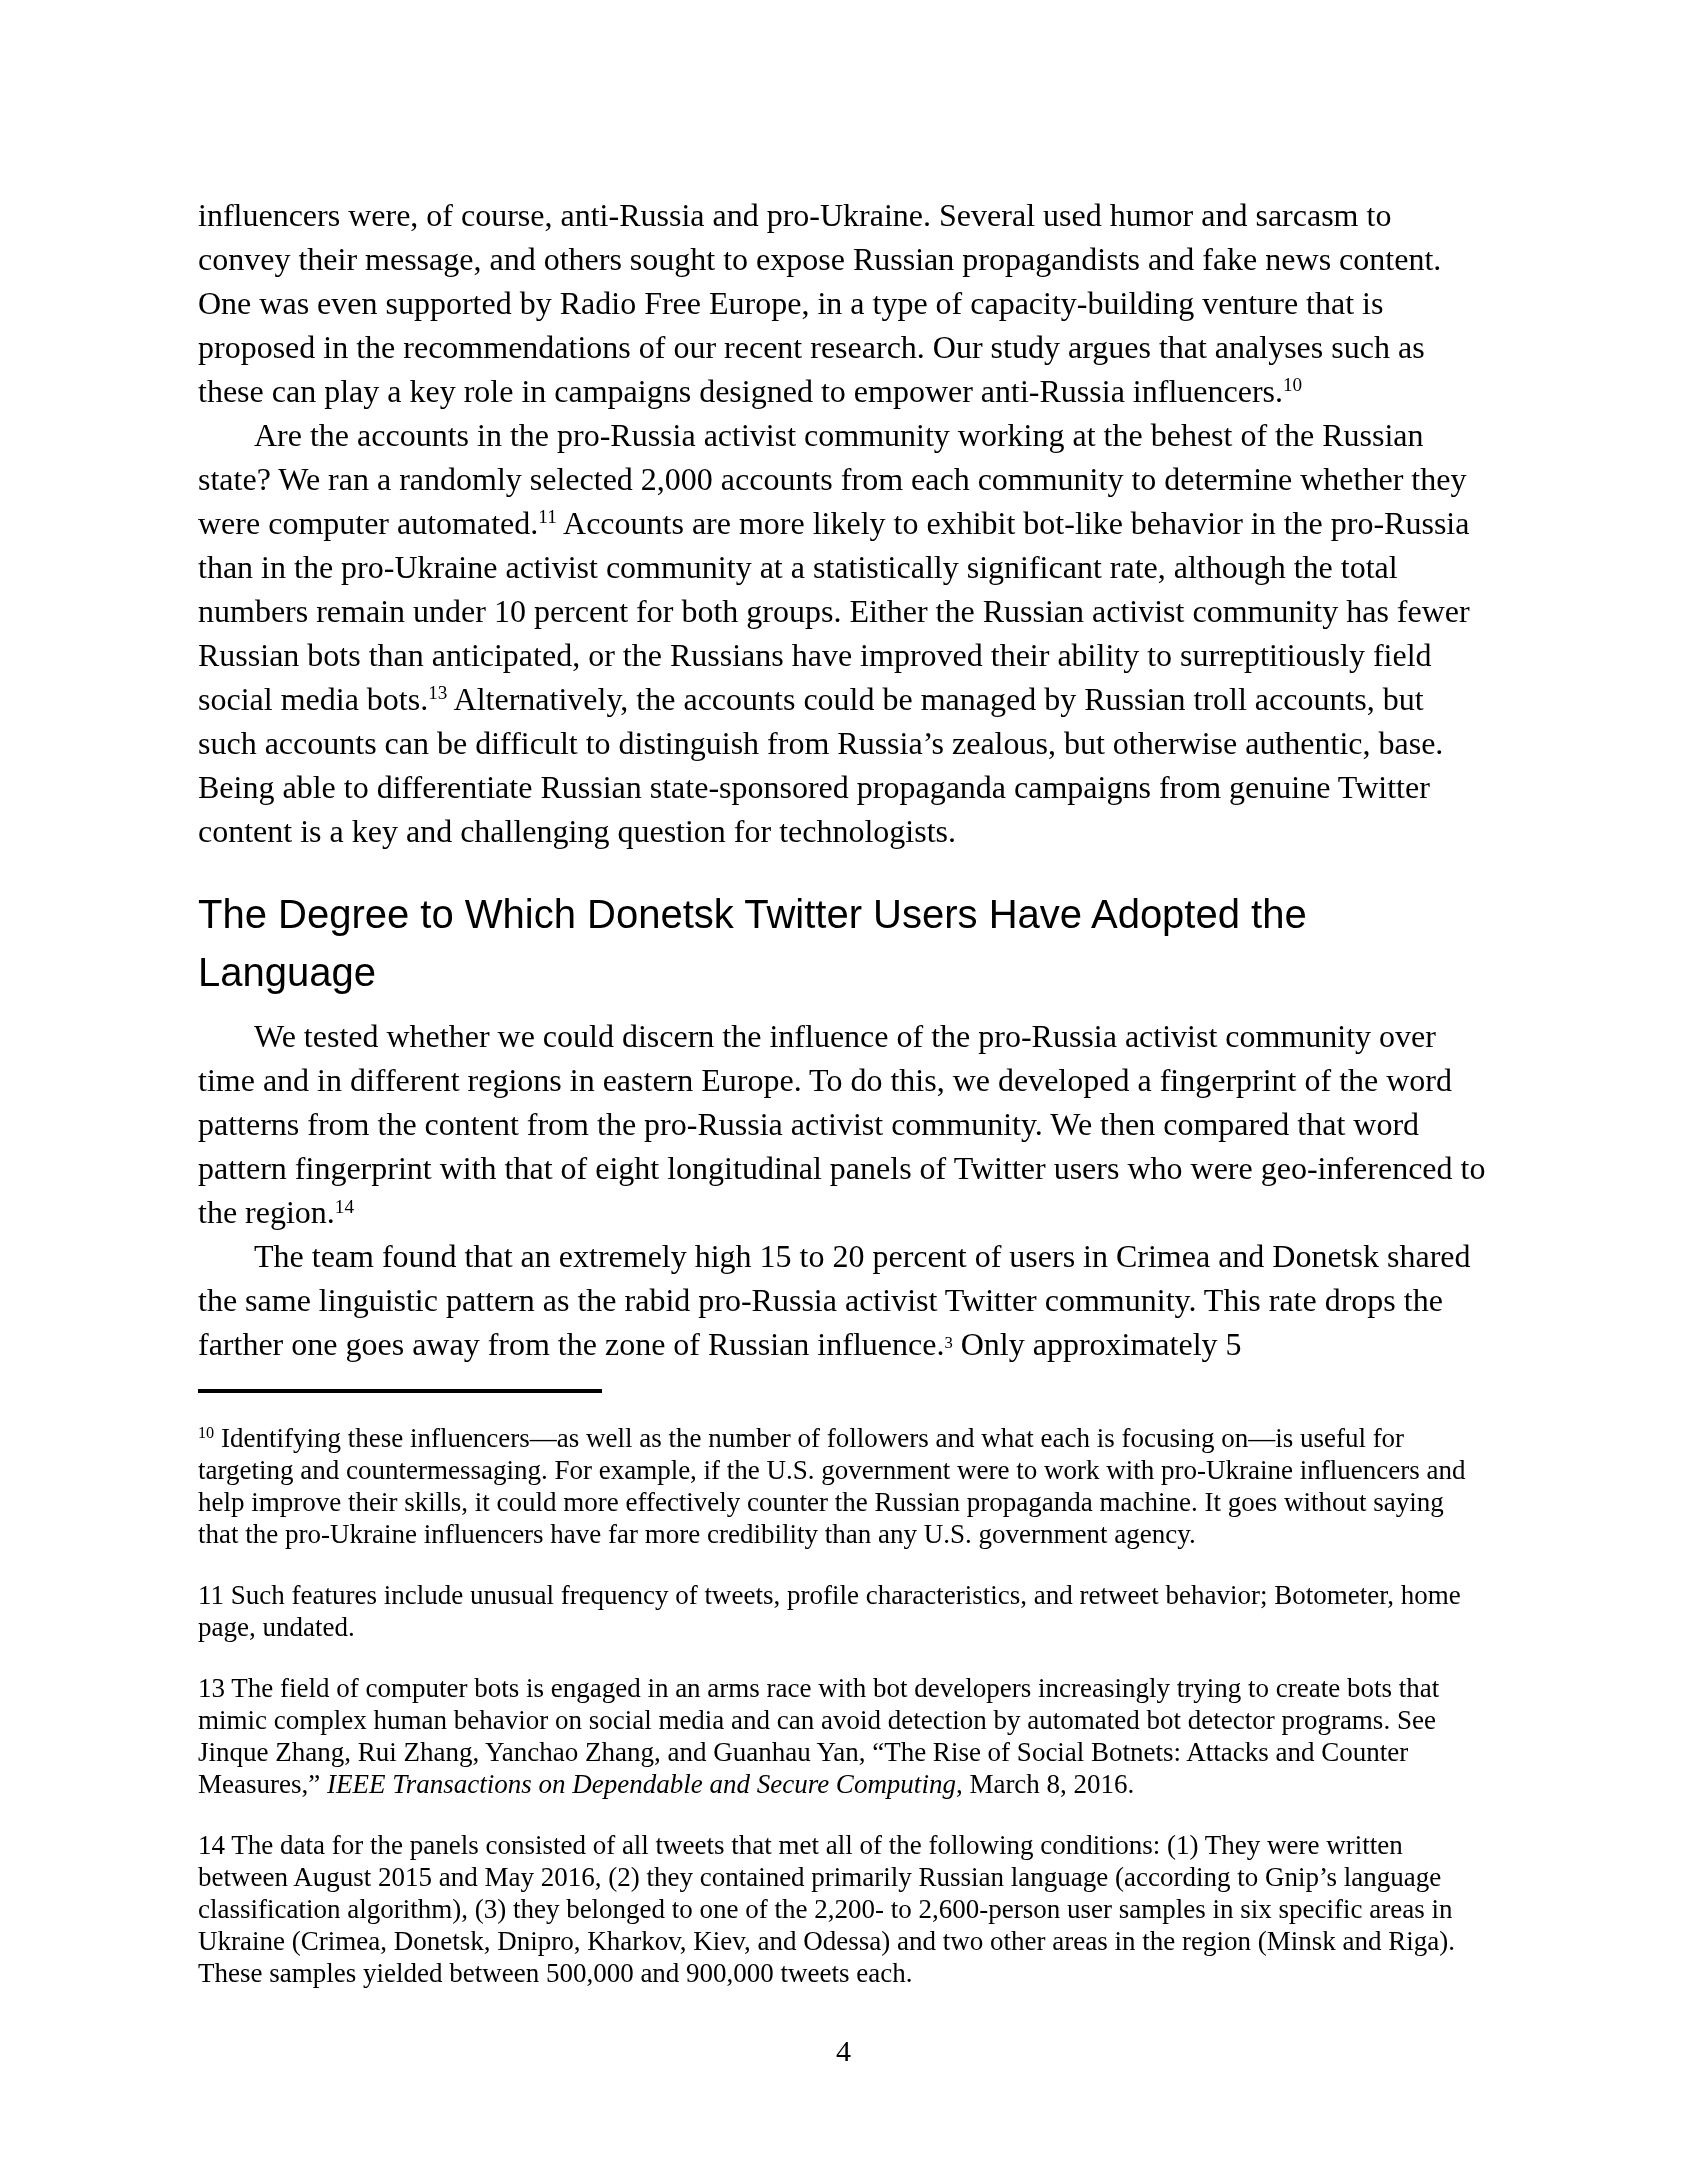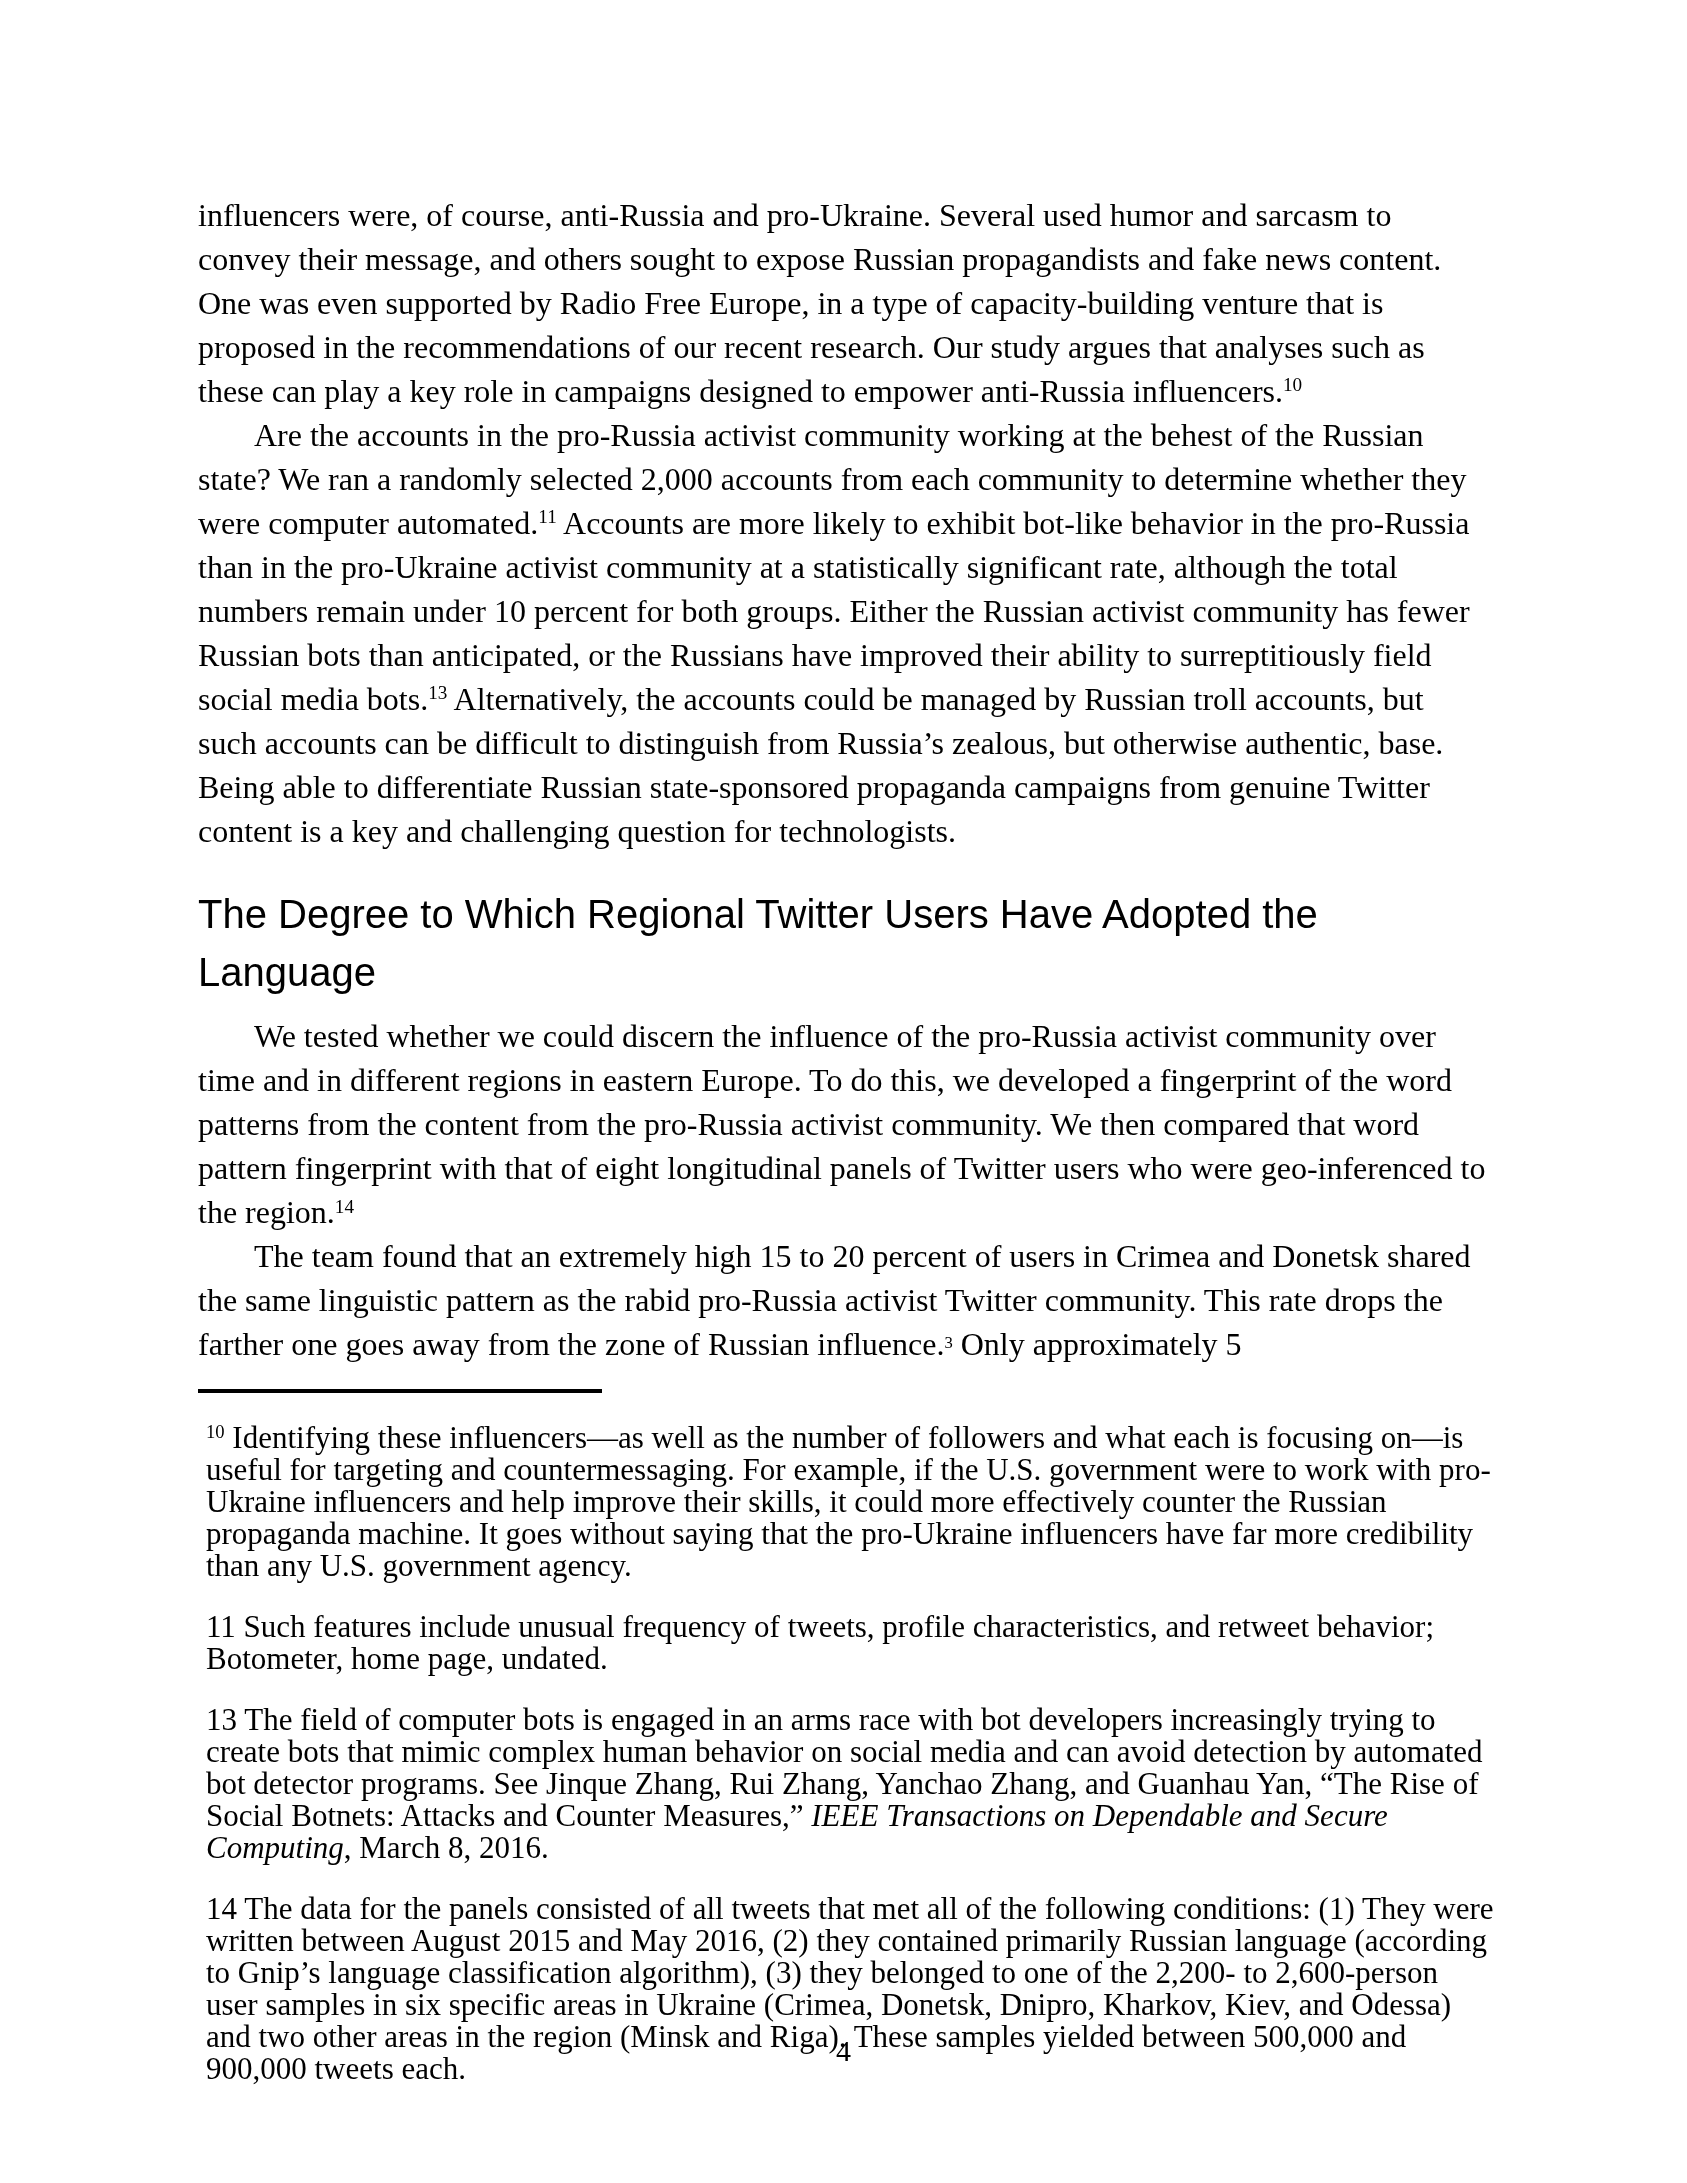--- a/index.html
+++ b/index.html
@@ -48,45 +48,45 @@
   .separator {
     position: absolute;
     left: 198px;
     top: 1389px;
     width: 404px;
     height: 4px;
     background: #000000;
   }
   .footnotes {
     position: absolute;
-    left: 206px;
+    left: 198px;
     top: 1422px;
     width: 1289px;
-    font-size: 31px;
+    font-size: 27px;
     line-height: 32px;
   }
   .footnote { margin-bottom: 29px; }
   .pagenum {
     position: absolute;
     top: 2034px;
     left: 0;
     width: 1687px;
     text-align: center;
     font-size: 30px;
   }
 </style>
 </head>
 <body>
 
 <div class="page">
   <div class="content">
       <div class="para no-indent">influencers were, of course, anti-Russia and pro-Ukraine. Several used humor and sarcasm to convey their message, and others sought to expose Russian propagandists and fake news content. One was even supported by Radio Free Europe, in a type of capacity-building venture that is proposed in the recommendations of our recent research. Our study argues that analyses such as these can play a key role in campaigns designed to empower anti-Russia influencers.<span class="sup">10</span></div>
       <div class="para">Are the accounts in the pro-Russia activist community working at the behest of the Russian state? We ran a randomly selected 2,000 accounts from each community to determine whether they were computer automated.<span class="sup">11</span> Accounts are more likely to exhibit bot-like behavior in the pro-Russia than in the pro-Ukraine activist community at a statistically significant rate, although the total numbers remain under 10 percent for both groups. Either the Russian activist community has fewer Russian bots than anticipated, or the Russians have improved their ability to surreptitiously field social media bots.<span class="sup">13</span> Alternatively, the accounts could be managed by Russian troll accounts, but such accounts can be difficult to distinguish from Russia’s zealous, but otherwise authentic, base. Being able to differentiate Russian state-sponsored propaganda campaigns from genuine Twitter content is a key and challenging question for technologists.</div>
       <div class="h2">
-        <div class="line1">The Degree to Which Regional Twitter Users Have Adopted the Language</div>
+        <div class="line1">The Degree to Which Donetsk Twitter Users Have Adopted the Language</div>
       </div>
       <div class="para">We tested whether we could discern the influence of the pro-Russia activist community over time and in different regions in eastern Europe. To do this, we developed a fingerprint of the word patterns from the content from the pro-Russia activist community. We then compared that word pattern fingerprint with that of eight longitudinal panels of Twitter users who were geo-inferenced to the region.<span class="sup">14</span></div>
       <div class="para">The team found that an extremely high 15 to 20 percent of users in Crimea and Donetsk shared the same linguistic pattern as the rabid pro-Russia activist Twitter community. This rate drops the farther one goes away from the zone of Russian influence.<span class="sup sm">3</span>  Only approximately 5</div>
     </div>
   <div class="separator"></div>
   <div class="footnotes">
       <div class="footnote"><span class="sup">10</span> Identifying these influencers—as well as the number of followers and what each is focusing on—is useful for targeting and countermessaging. For example, if the U.S. government were to work with pro-Ukraine influencers and help improve their skills, it could more effectively counter the Russian propaganda machine. It goes without saying that the pro-Ukraine influencers have far more credibility than any U.S. government agency.</div>
       <div class="footnote">11 Such features include unusual frequency of tweets, profile characteristics, and retweet behavior; Botometer, home page, undated.</div>
       <div class="footnote">13 The field of computer bots is engaged in an arms race with bot developers increasingly trying to create bots that mimic complex human behavior on social media and can avoid detection by automated bot detector programs. See Jinque Zhang, Rui Zhang, Yanchao Zhang, and Guanhau Yan, “The Rise of Social Botnets: Attacks and Counter Measures,” <span class="it">IEEE Transactions on Dependable and Secure Computing</span>, March 8, 2016.</div>
       <div class="footnote">14 The data for the panels consisted of all tweets that met all of the following conditions: (1) They were written between August 2015 and May 2016, (2) they contained primarily Russian language (according to Gnip’s language classification algorithm), (3) they belonged to one of the 2,200- to 2,600-person user samples in six specific areas in Ukraine (Crimea, Donetsk, Dnipro, Kharkov, Kiev, and Odessa) and two other areas in the region (Minsk and Riga). These samples yielded between 500,000 and 900,000 tweets each.</div>

